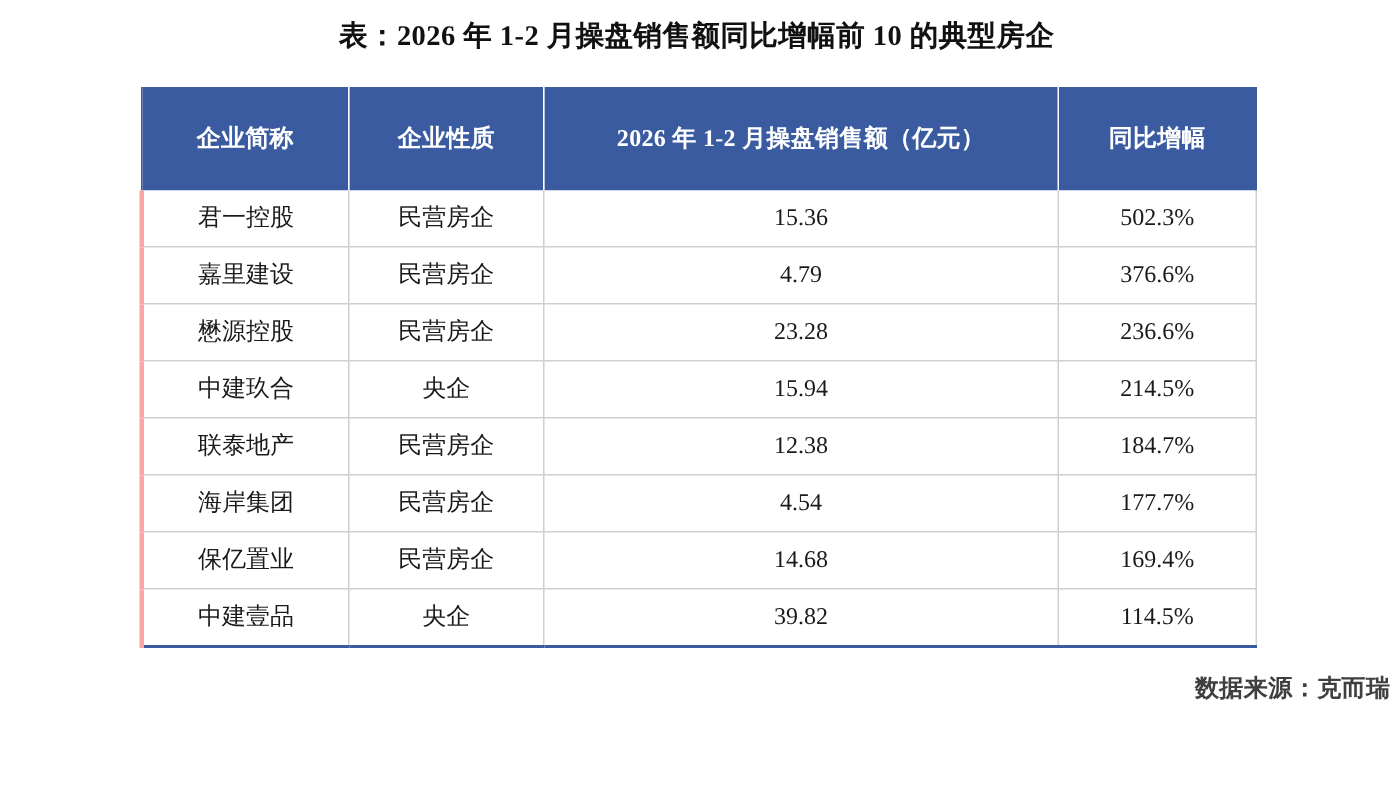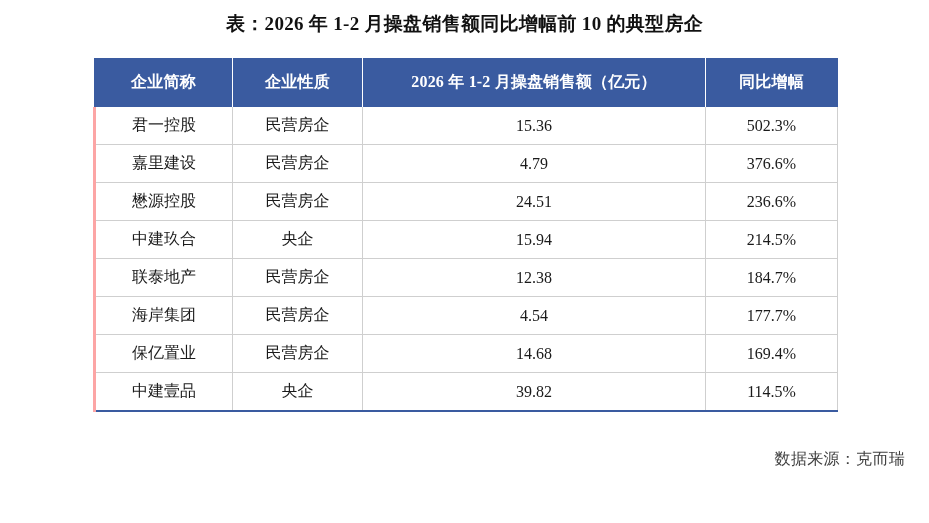--- a/index.html
+++ b/index.html
@@ -43,21 +43,21 @@
   table.data col.c3 { width: 132px; }
 
   table.data thead th {
     background: #3a5ba0;
     color: #ffffff;
     font-size: 16px;
     font-weight: bold;
     height: 33px;
     border-right: 1px solid #ffffff;
     border-left: 1px solid #3a5ba0;
-    padding: 8px 2px;
+    padding: 18px 2px;
     text-align: center;
     vertical-align: middle;
     white-space: nowrap;
     letter-spacing: 0.2px;
   }
   table.data thead th:last-child {
     border-right: 1px solid #3a5ba0;
   }
   table.data tbody td {
     height: 37px;
@@ -72,24 +72,24 @@
     white-space: nowrap;
   }
   table.data tbody td.first {
     border-left: 3px solid #fca5a5;
   }
   table.data tbody tr:last-child td {
     border-bottom: 2px solid #3a5ba0;
   }
   .source {
     position: absolute;
-    right: 24px;
+    right: 2px;
     bottom: 14px;
     font-size: 16px;
-    font-weight: normal;
+    font-weight: bold;
     color: #3f3f3f;
     letter-spacing: 0.3px;
   }
 </style>
 </head>
 <body>
 
 <div class="page">
 
   <div class="title">表：2026 年 1-2 月操盘销售额同比增幅前 10 的典型房企</div>
@@ -119,21 +119,21 @@
         </tr>
         <tr>
           <td class="first">嘉里建设</td>
           <td>民营房企</td>
           <td>4.79</td>
           <td>376.6%</td>
         </tr>
         <tr>
           <td class="first">懋源控股</td>
           <td>民营房企</td>
-          <td>24.51</td>
+          <td>23.28</td>
           <td>236.6%</td>
         </tr>
         <tr>
           <td class="first">中建玖合</td>
           <td>央企</td>
           <td>15.94</td>
           <td>214.5%</td>
         </tr>
         <tr>
           <td class="first">联泰地产</td>

